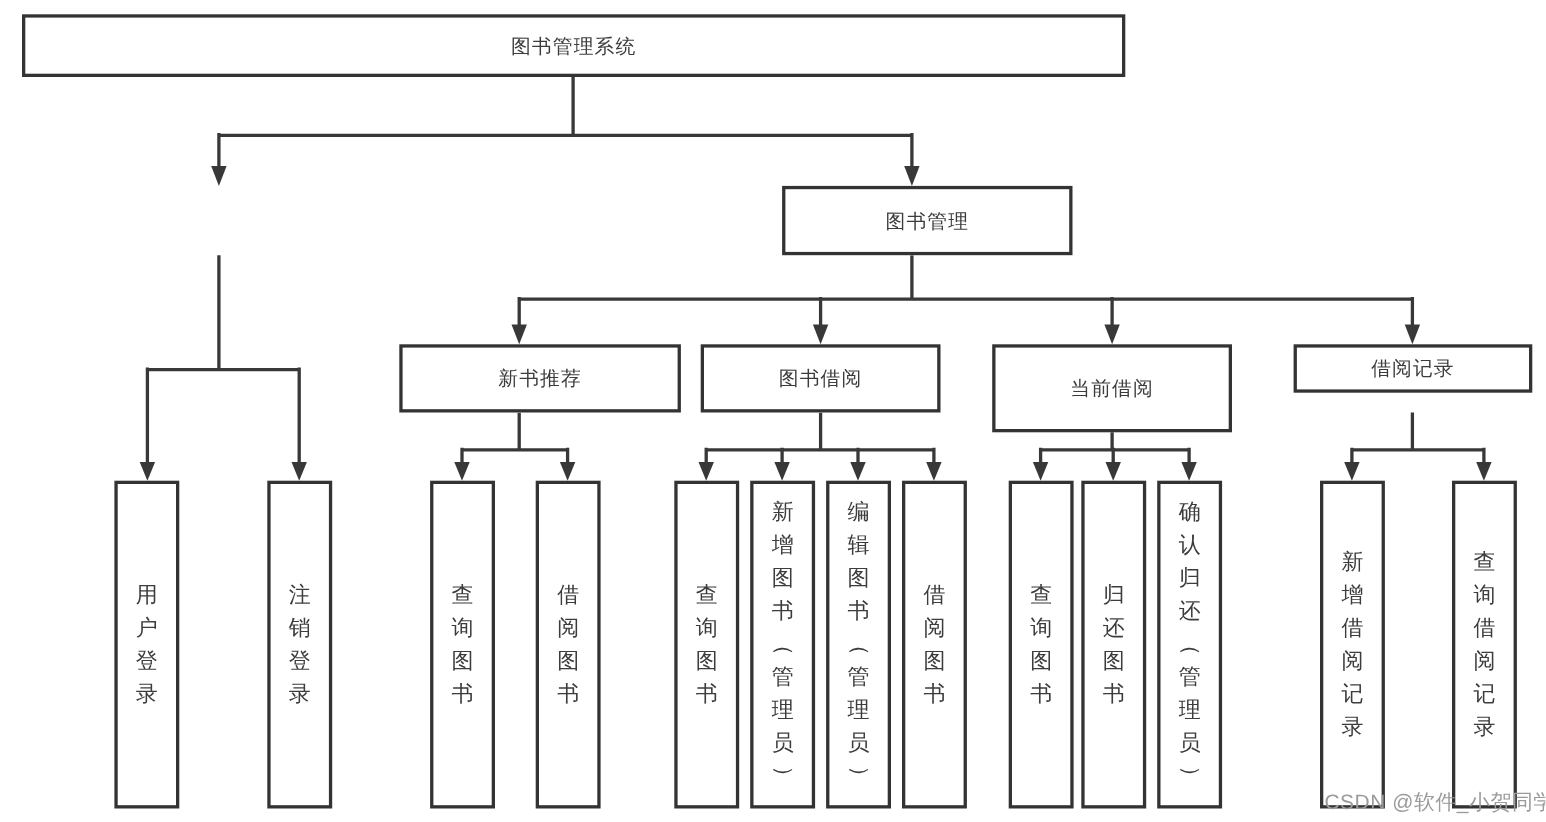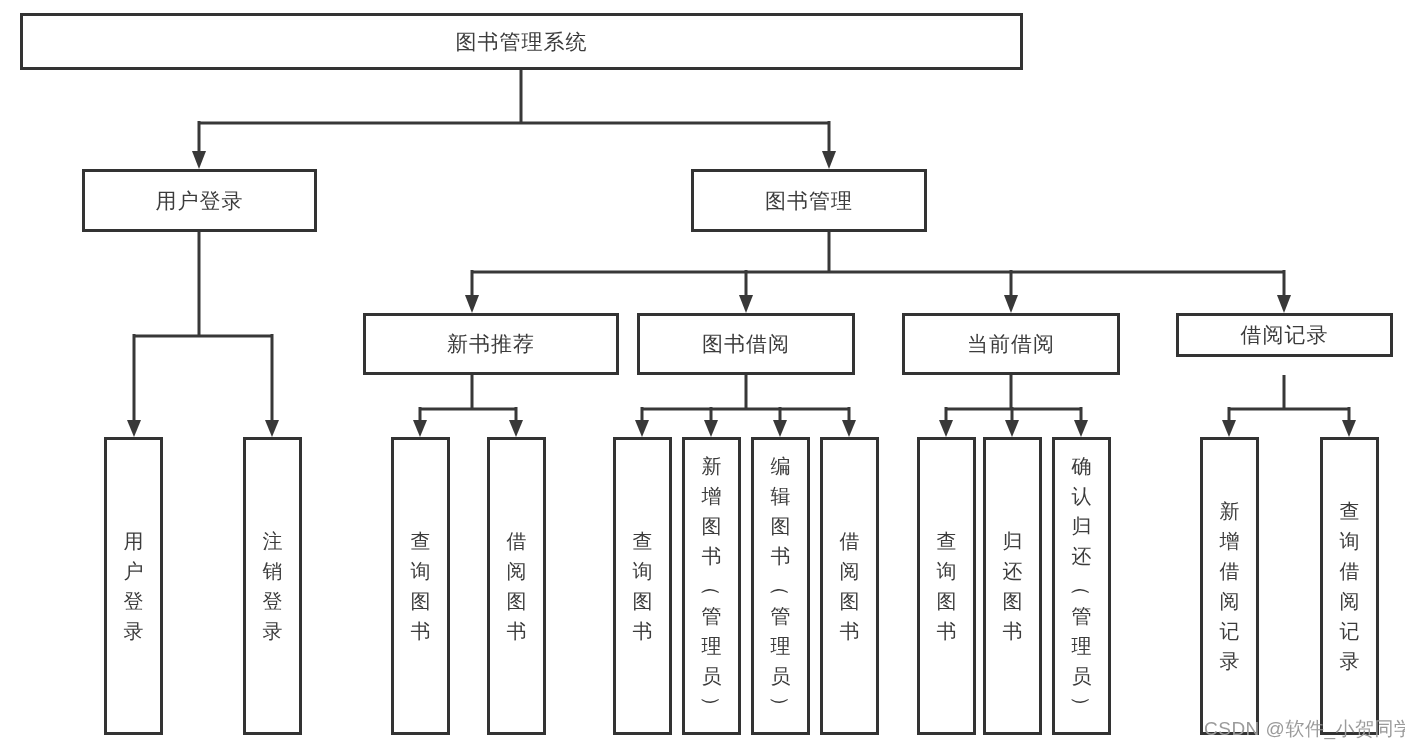--- a/index.html
+++ b/index.html
@@ -18,21 +18,21 @@
   .connectors path{stroke:var(--line,#383838);stroke-width:3;fill:none;}
   .connectors polygon{fill:var(--line,#383838);stroke:none;}
   .box{
     position:absolute;
     box-sizing:border-box;
     background:var(--box_bg,#fff);
     border:3px solid var(--box_border,#333);
     display:flex;align-items:center;justify-content:center;
     color:var(--text,#3c3c3c);
   }
-  .box.h{font-size:21px;letter-spacing:1px;}
+  .box.h{font-size:18px;letter-spacing:1px;}
   .box.leaf{padding:4px 0;}
   .vtext{
     display:flex;flex-direction:column;
     align-items:center;justify-content:center;
     height:100%;
     font-size:20px;color:var(--text,#3c3c3c);
   }
   .vtext span{display:block;line-height:30px;height:30px;text-align:center;}
   .vtext span.rot{transform:rotate(90deg);}
   .watermark{
@@ -80,34 +80,31 @@
     <polygon points="1005,420 1019,420 1012,437"></polygon>
     <polygon points="1074,420 1088,420 1081,437"></polygon>
     <polygon points="1222,420 1236,420 1229,437"></polygon>
     <polygon points="1342,420 1356,420 1349,437"></polygon>
   </svg>
 
   <div class="box h" style="left:20px;top:13px;width:1003px;height:57px">
     <span>图书管理系统</span>
   </div>
 
-  <div class="box h" style="left:82px;top:169px;width:235px;height:63px">
-    <span>用户登录</span>
-  </div>
-  <div class="box h" style="left:691px;top:169px;width:236px;height:63px">
+  <div class="box h" style="left:711px;top:169px;width:264px;height:63px">
     <span>图书管理</span>
   </div>
 
   <div class="box h" style="left:363px;top:313px;width:256px;height:62px">
     <span>新书推荐</span>
   </div>
   <div class="box h" style="left:637px;top:313px;width:218px;height:62px">
     <span>图书借阅</span>
   </div>
-  <div class="box h" style="left:902px;top:313px;width:218px;height:62px">
+  <div class="box h" style="left:902px;top:313px;width:218px;height:80px">
     <span>当前借阅</span>
   </div>
   <div class="box h" style="left:1176px;top:313px;width:217px;height:44px">
     <span>借阅记录</span>
   </div>
 
   <div class="box leaf" style="left:104px;top:437px;width:59px;height:298px">
     <div class="vtext">
         <span>用</span>
         <span>户</span>

